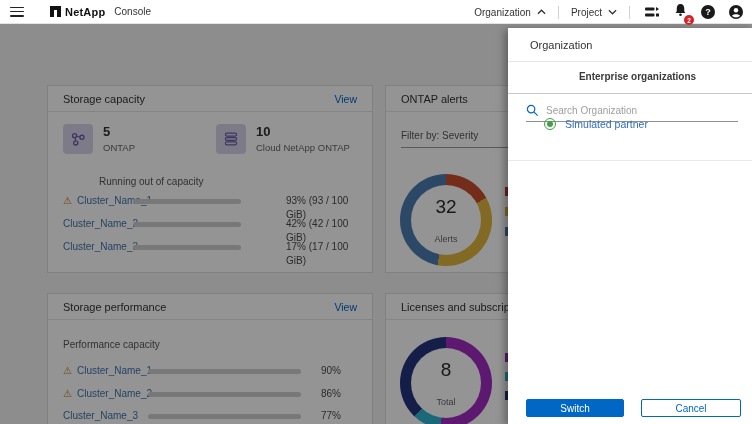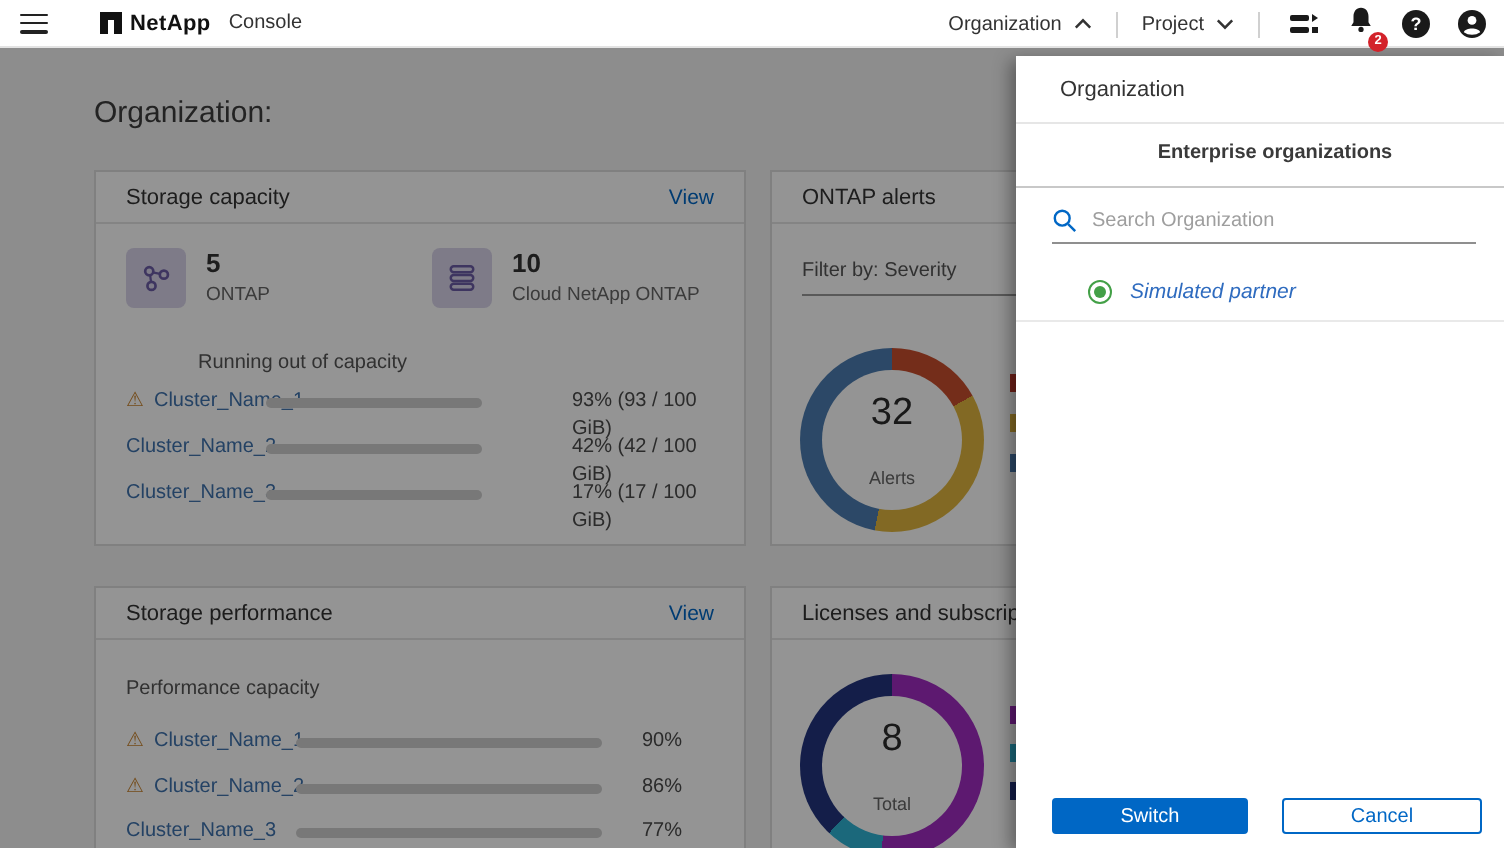--- a/index.html
+++ b/index.html
@@ -67,21 +67,21 @@
   
   .panel { position:absolute; top:28px; right:0; width:244px; bottom:0; background:#fff; z-index:20; box-shadow:-3px 2px 8px rgba(0,0,0,0.35); }
   .panel-title { position:absolute; top:0; left:0; right:0; height:34px; line-height:34px; padding-left:22px; font-size:11px; color:#333; border-bottom:1px solid #e6e6e6; }
   .panel-tabs { position:absolute; top:34px; left:0; right:0; height:32px; display:flex; border-bottom:1px solid #c8c8c8; }
   .tab { flex:1; display:flex; align-items:center; justify-content:center; font-size:10px; font-weight:600; color:#3a3a3a; cursor:pointer; border-bottom:3px solid transparent;margin-left:15px; }
   .tab.active { color:#0067C5; border-bottom-color:#0067C5; }
   .search-row { position:absolute; top:72px; left:18px; right:14px; height:22px; border-bottom:1px solid #8f8f8f; }
   .search-row svg { position:absolute; left:0; top:4px; }
   .search-input { position:absolute; left:20px; top:1px; right:0; height:18px; border:none; outline:none; background:transparent; font-size:10px; color:#333; font-family:"Liberation Sans", sans-serif; }
   .search-input::placeholder { color:#9e9e9e; }
-  .option-row { position:absolute; top:102px; left:36px; right:14px; height:22px; display:flex; align-items:flex-end; gap:9px; cursor:pointer;font-style:italic; }
+  .option-row { position:absolute; top:85px; left:36px; right:14px; height:22px; display:flex; align-items:center; gap:9px; cursor:pointer; }
   .radio { width:12px; height:12px; border-radius:50%; border:1.5px solid #43a047; display:flex; align-items:center; justify-content:center; }
   .radio-dot { width:6px; height:6px; border-radius:50%; background:#43a047; }
   .option-label { font-size:10.5px; color:#2e6bbf; }
   .option-divider { position:absolute; top:132px; left:0; right:0; border-bottom:1px solid #e9e9e9; }
   .btn { position:absolute; bottom:7px; height:18px; font-size:10px; font-family:"Liberation Sans", sans-serif; border-radius:2px; cursor:pointer; }
   .btn-switch { left:18px; width:98px; background:#0067C5; color:#fff; border:1px solid #0067C5; }
   .btn-cancel { left:133px; width:100px; background:#fff; color:#0067C5; border:1px solid #0067C5; }
 </style>
 </head>
 <body>
@@ -130,21 +130,20 @@
       <svg width="16" height="16" viewBox="0 0 16 16">
         <circle cx="8" cy="8" r="7" fill="#1a1a1a"></circle>
         <circle cx="8" cy="6.2" r="2.2" fill="#fff"></circle>
         <path d="M3.9 12.1 C4.7 9.6 11.3 9.6 12.1 12.1 A7 7 0 0 1 3.9 12.1 Z" fill="#fff"></path>
       </svg>
     </div>
   </div>
 </div>
 
 <div class="main">
-  <div class="page-heading">Organization:</div>
 
   <div class="card" id="card-storage-capacity">
     <div class="card-head">
       <span class="card-title">Storage capacity</span>
       <span class="view-link">View</span>
     </div>
     <div class="stat" style="left:15px;">
       <div class="stat-icon">
         <svg width="18" height="18" viewBox="0 0 16 16">
             <circle cx="5" cy="5" r="1.8" fill="none" stroke="#6b5ca5" stroke-width="1.2"></circle>

